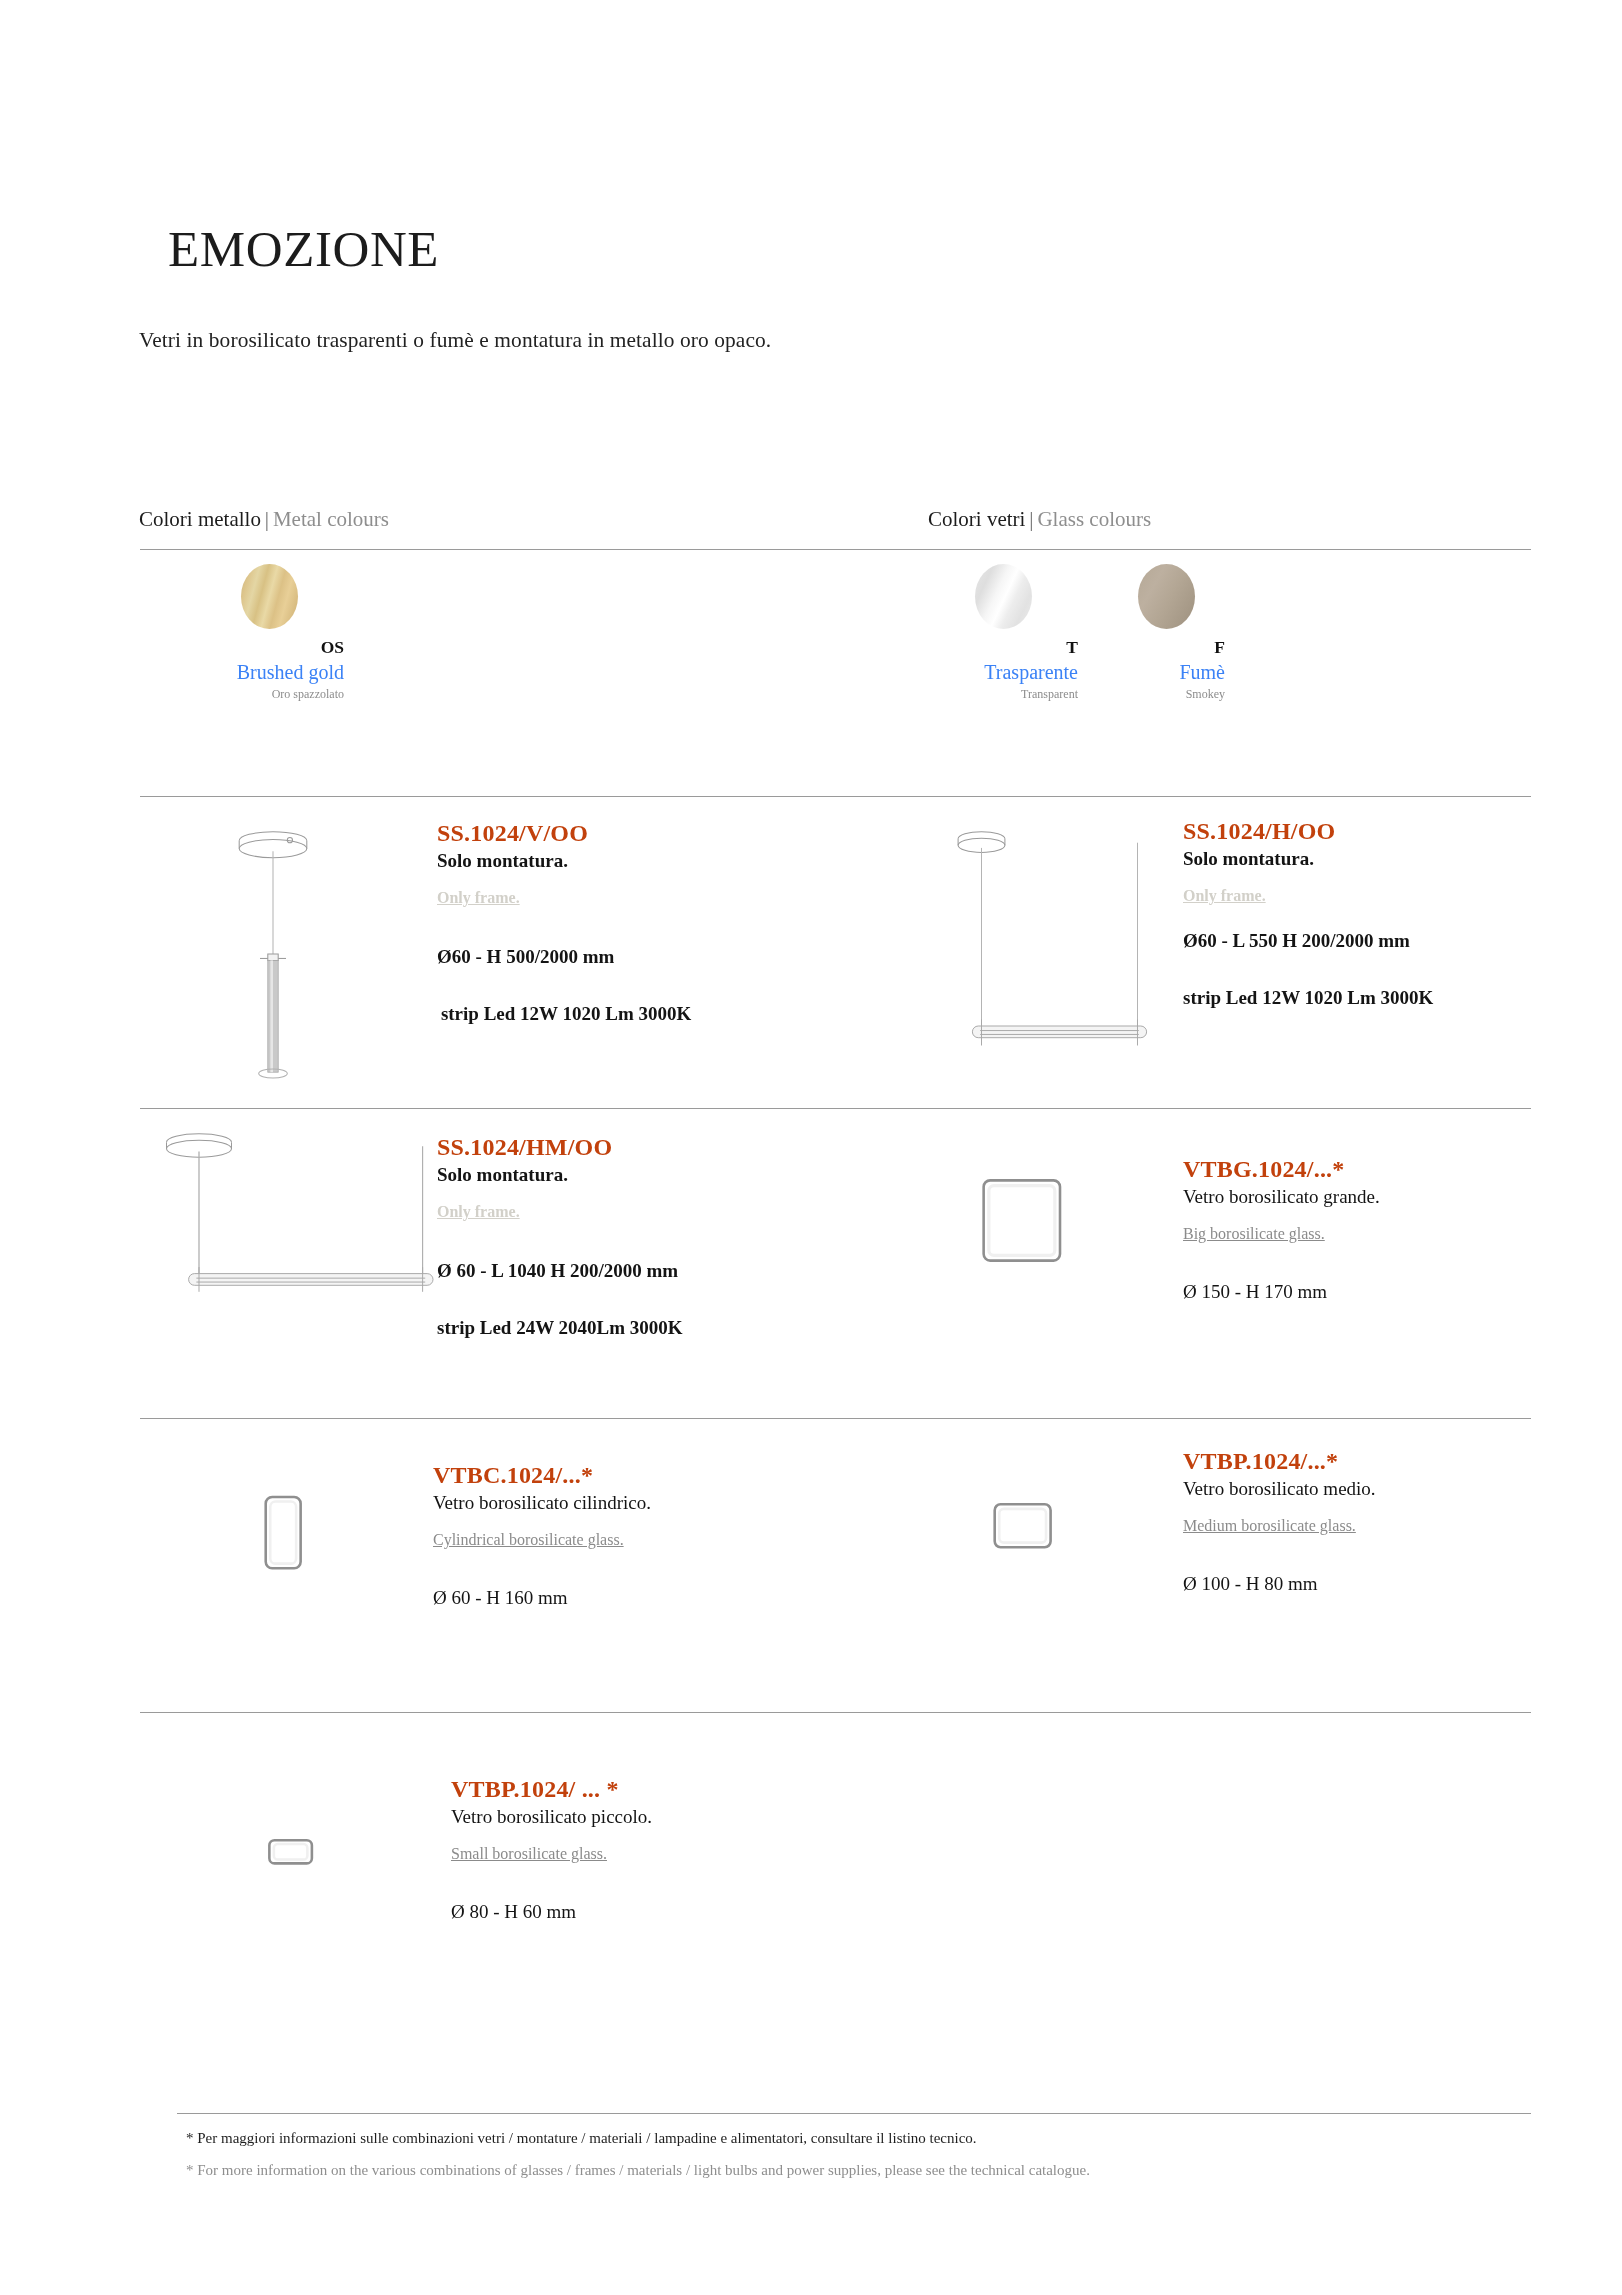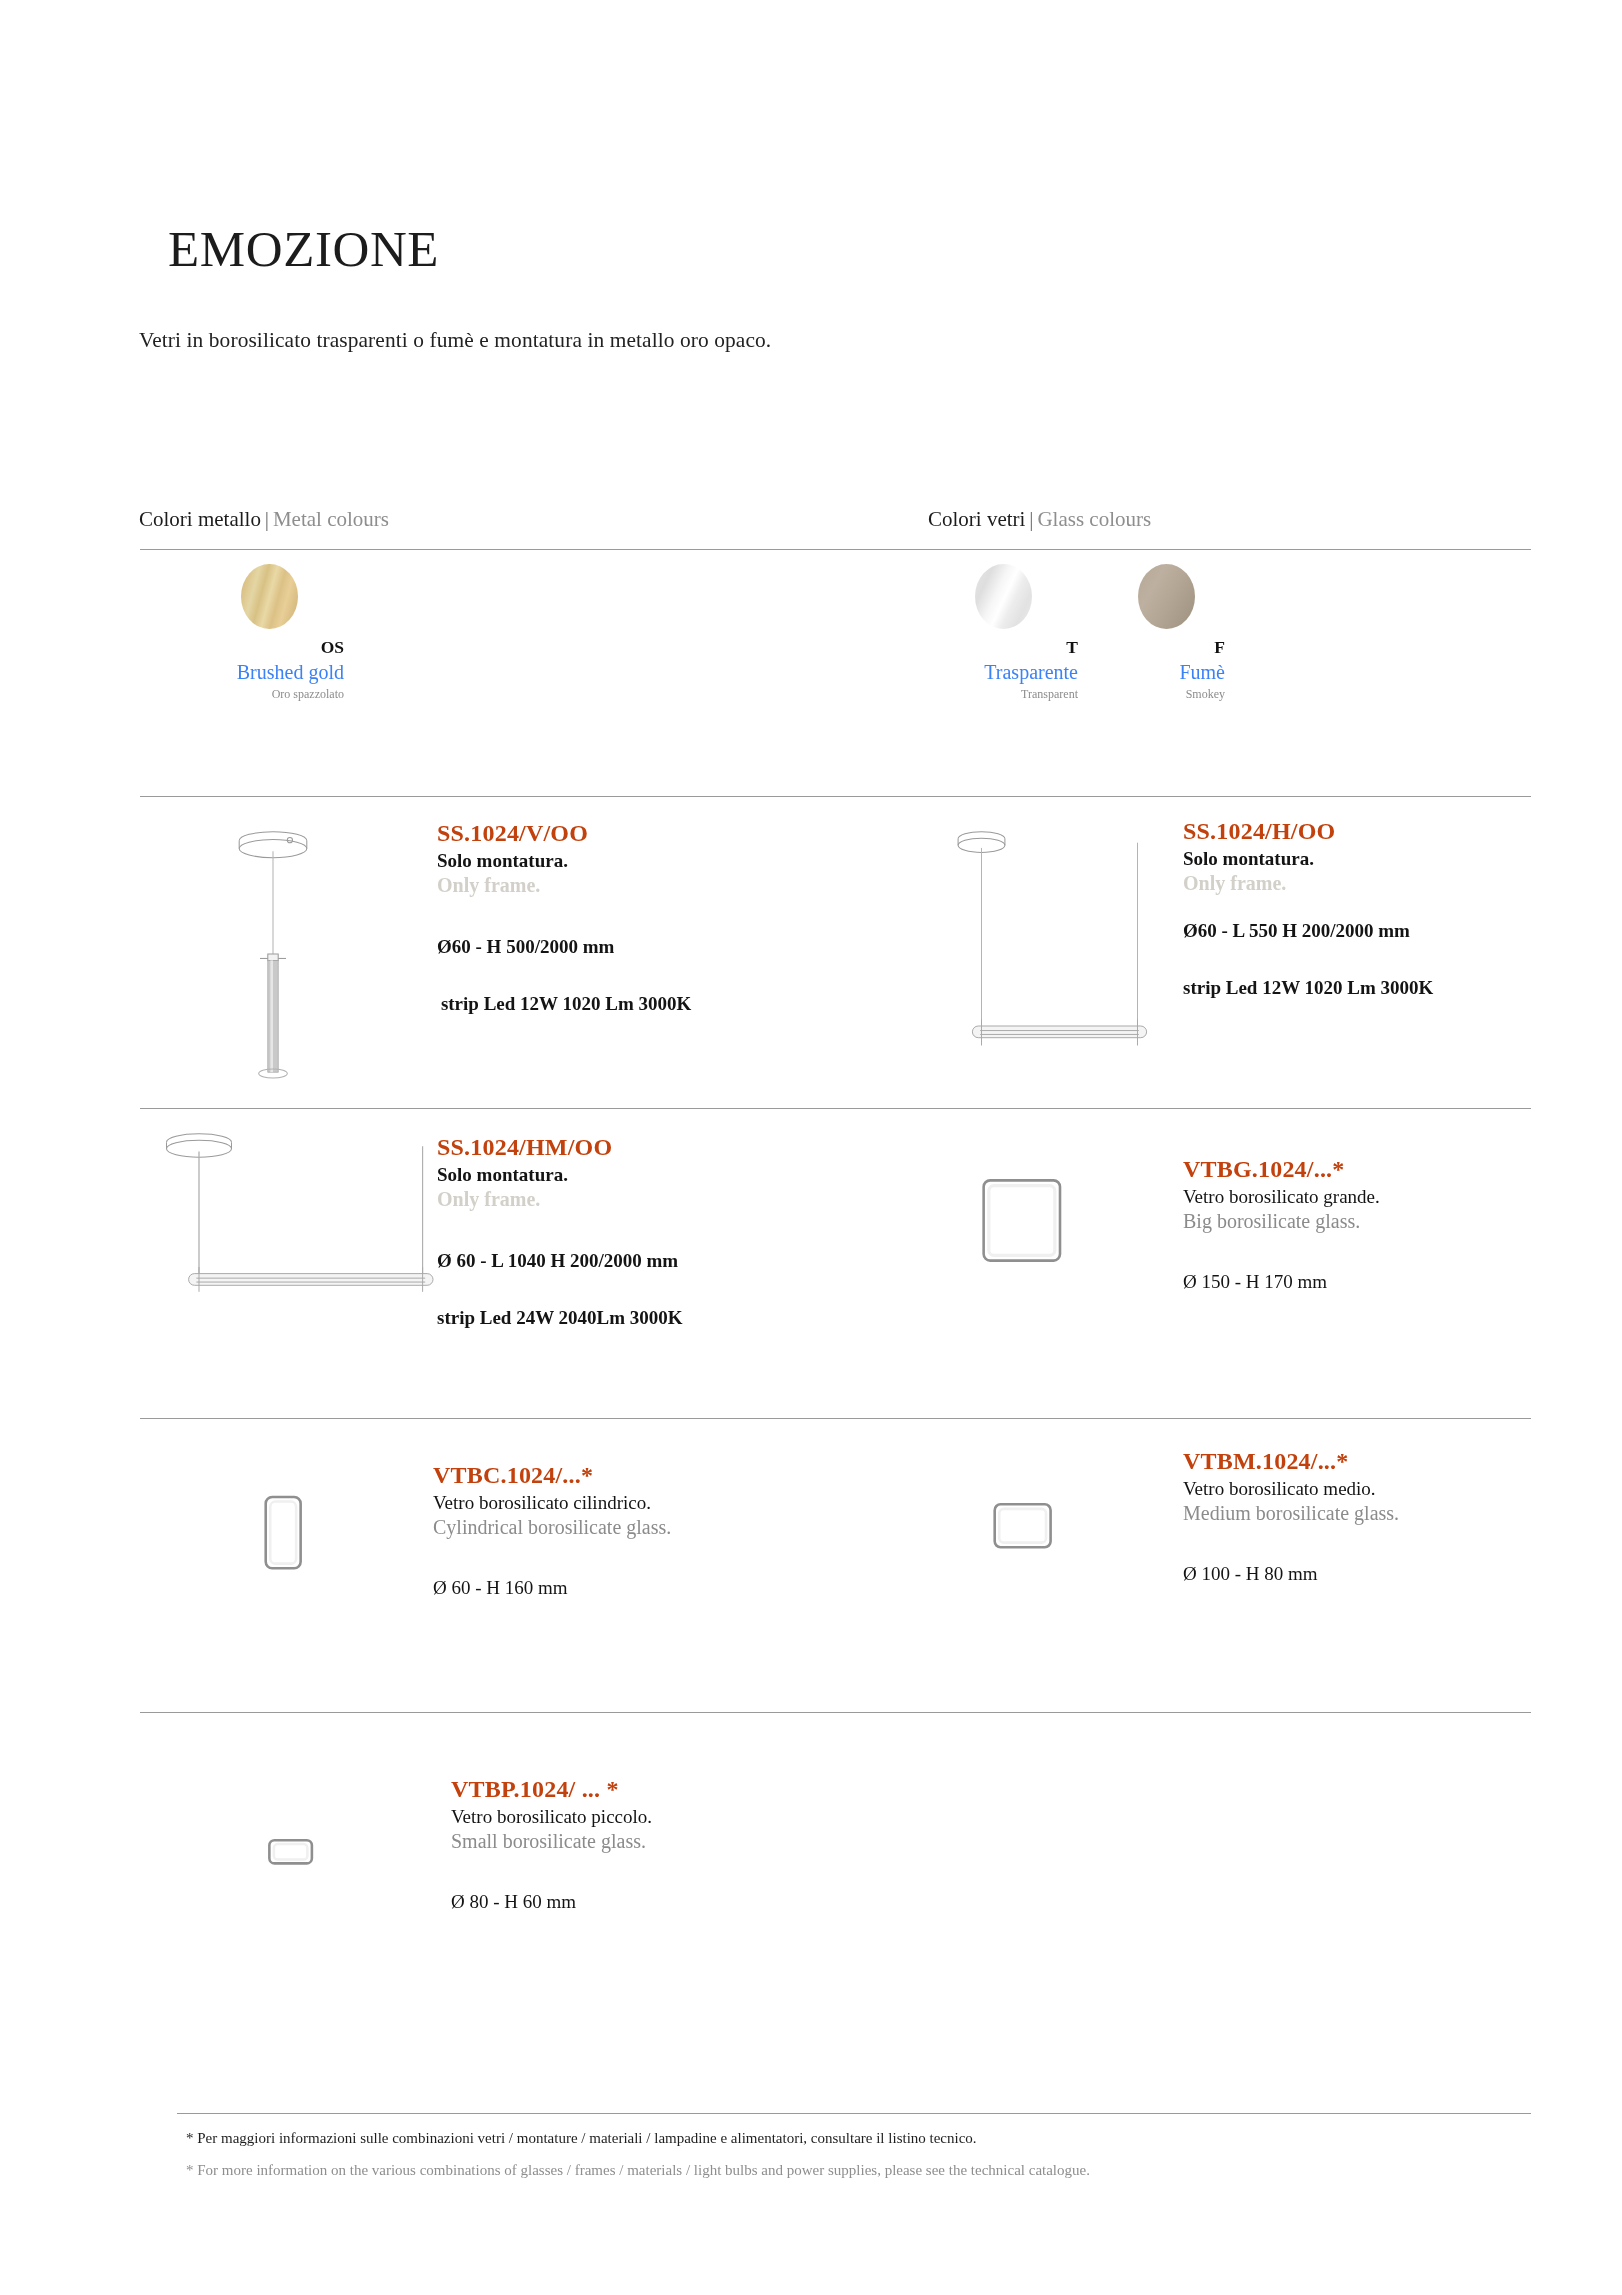--- a/index.html
+++ b/index.html
@@ -145,23 +145,24 @@
     letter-spacing: 0.2px;
     white-space: nowrap;
   }
   .prod .desc-it {
     font-size: 19px;
     color: #141414;
     margin-top: 3px;
     white-space: nowrap;
   }
   .prod .desc-en {
-    font-size: 20px;
-    margin-top: 2px;
-    white-space: nowrap;
+    font-size: 16px;
+    margin-top: 17px;
+    white-space: nowrap;
+    text-decoration: underline;
   }
   .prod.bold .desc-it { font-weight: bold; }
   .prod.bold .desc-en { font-weight: bold; color: #d2d0c9; }
   .prod.light .desc-en { color: #8b8b8b; }
   .prod .dim {
     font-size: 19px;
     color: #141414;
     white-space: nowrap;
   }
   .prod.bold .dim { font-weight: bold; }
@@ -350,21 +351,21 @@
   </div>
 
   <div class="art" style="left:983px; top:1490px;">
     <svg width="91" height="78" viewBox="0 0 140 120">
       <rect x="18" y="22" width="86" height="66" rx="9" fill="none" stroke="#8f8f8f" stroke-width="4"></rect>
       <rect x="25" y="29" width="72" height="52" rx="7" fill="none" stroke="#f0f0f0" stroke-width="4"></rect>
     </svg>
   </div>
 
   <div class="prod light" style="left:1183px; top:1448px;">
-    <div class="code">VTBM.1024/...*</div>
+    <div class="code">VTBP.1024/...*</div>
     <div class="desc-it">Vetro borosilicato medio.</div>
     <div class="desc-en">Medium borosilicate glass.</div>
     <div class="dim" style="margin-top:38px">Ø 100 - H 80 mm</div>
   </div>
 
   <div class="art" style="left:260px; top:1826px;">
     <svg width="78" height="58" viewBox="0 0 120 90">
       <rect x="14" y="22" width="66" height="36" rx="8" fill="none" stroke="#8f8f8f" stroke-width="4"></rect>
       <rect x="21" y="28" width="52" height="24" rx="6" fill="none" stroke="#f0f0f0" stroke-width="4"></rect>
     </svg>

